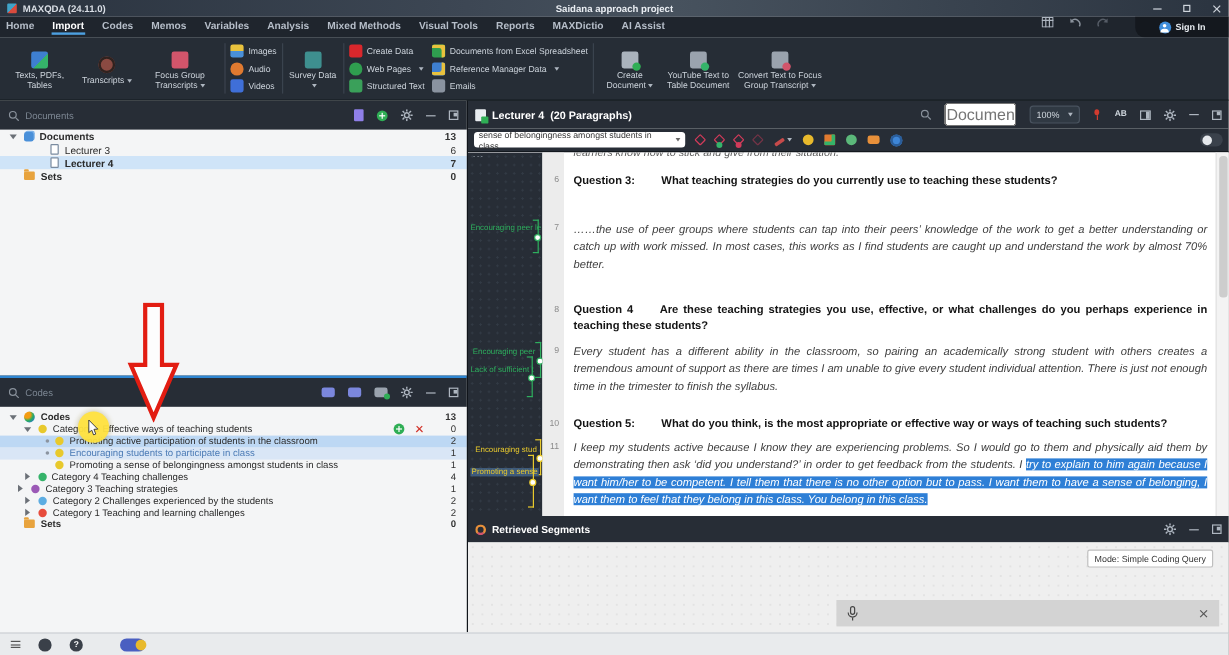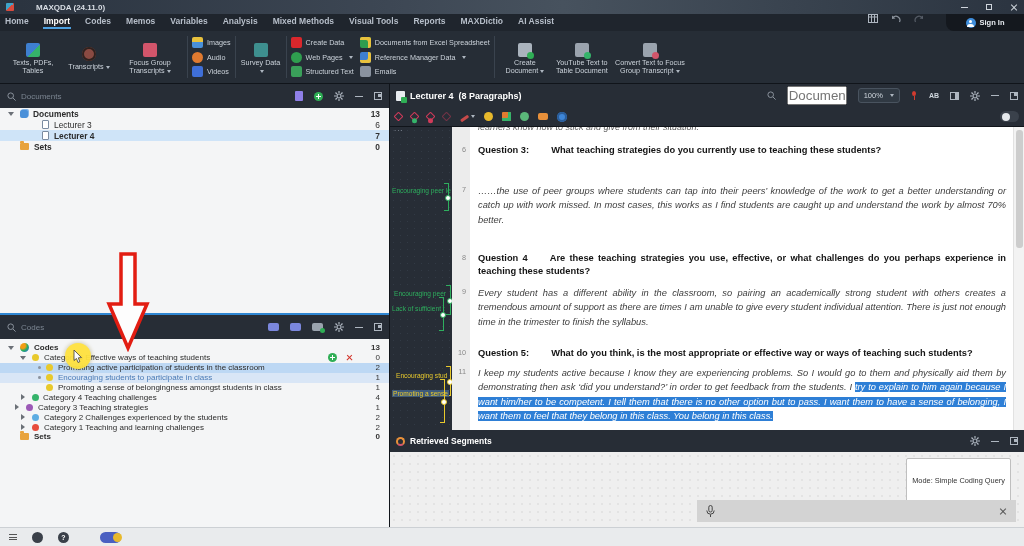--- a/index.html
+++ b/index.html
@@ -5,21 +5,21 @@
   * { margin:0; padding:0; box-sizing:border-box; }
   body { background:#000; font-family:"Liberation Sans", sans-serif; }
   #app { position:relative; width:1024px; height:546px; overflow:hidden; background:#fff; }
 
   
   .titlebar { position:absolute; left:0; top:0; width:100%; height:14px;
     background:linear-gradient(90deg,#2a333f 0%,#3d4754 38%,#47525e 55%,#2b3440 100%);
     display:flex; align-items:center; }
   .app-logo { width:8px; height:8px; margin-left:6px; border-radius:1px;
     background:linear-gradient(135deg,#3fa3c9 50%,#d84b3e 50%); }
-  .app-title { color:#d9dee5; font-size:8px; font-weight:bold; margin-left:22px; }
+  .app-title { color:#d9dee5; font-size:8px; font-weight:bold; margin-left:5px; }
   .project-title { position:absolute; left:0; right:0; text-align:center; color:#e9edf2; font-size:8px; font-weight:bold; }
   .tb-controls { position:absolute; right:6px; top:0; height:14px; display:flex; gap:18px; align-items:center; }
   .win-min { width:7px; height:1px; background:#cfd5dc; }
   .win-max { width:6px; height:6px; border:1px solid #cfd5dc; }
   .win-close { position:relative; width:8px; height:8px; }
   .win-close i, .win-close b { position:absolute; left:0; top:3.5px; width:8px; height:1px; background:#cfd5dc; }
   .win-close i { transform:rotate(45deg); } .win-close b { transform:rotate(-45deg); }
 
   
   .menubar { position:absolute; left:0; top:14px; width:100%; height:17px; background:#1f252d;
@@ -162,21 +162,21 @@
   .scroll { position:absolute; right:0; top:0; width:11px; height:100%; background:#f3f3f3; border-left:1px solid #e2e2e2; }
   .thumb { position:absolute; left:2px; top:3px; width:7px; height:118px; background:#cdcdcd; border-radius:3px; }
 
   .rs-panel { position:absolute; left:0; right:0; top:346px; bottom:0; }
   .rs-h { position:absolute; top:0; left:0; right:0; height:22px; background:#272d36; display:flex; align-items:center; gap:5px; padding:0 6px; }
   .icon-rs { width:9px; height:9px; border-radius:50%; border:2px solid #e8903a; border-bottom-color:#d2556b; }
   .rs-title { color:#fff; font-size:8.5px; font-weight:bold; }
   .rs-body { position:absolute; top:22px; left:0; right:0; bottom:0; background:#efefef;
     background-image:radial-gradient(#e3e3e3 0.8px, transparent 0.8px); background-size:8px 8px; }
   .mode-badge { position:absolute; top:6px; right:13px; background:#fff; border:1px solid #bfbfbf; border-radius:2px;
-    font-size:7.4px; color:#333; padding:17px 5px; }
+    font-size:7.4px; color:#333; padding:2px 5px; }
   .mic-bar { position:absolute; left:307px; right:8px; top:48px; height:22px; background:#d3d3d3;
     display:flex; align-items:center; justify-content:space-between; padding:0 9px; }
   .icon-x-gray { position:relative; width:8px; height:8px; }
   .icon-x-gray i,.icon-x-gray b { position:absolute; left:0; top:3.5px; width:8px; height:1px; background:#555; }
   .icon-x-gray i { transform:rotate(45deg);} .icon-x-gray b { transform:rotate(-45deg);}
 
   
   .statusbar { position:absolute; left:0; bottom:0; width:100%; height:19px; background:#e9ebed; border-top:1px solid #ccd0d4;
     display:flex; align-items:center; gap:15px; padding-left:9px; }
   .icon-burger { display:flex; flex-direction:column; gap:1.5px; }
@@ -196,20 +196,21 @@
   svg.mini { display:block; }
 </style>
 </head>
 <body>
 
 <div id="app">
 
   <div class="titlebar">
     <span class="app-logo"></span>
     <span class="app-title">MAXQDA (24.11.0)</span>
+    <span class="project-title">Saidana approach project</span>
     <span class="tb-controls">
       <span class="win-min hi"></span>
       <span class="win-max hi"></span>
       <span class="win-close hi">
           <i></i>
           <b></b>
         </span>
     </span>
   </div>
 
@@ -485,21 +486,21 @@
       </div>
     </div>
   </div>
   <div class="vdiv"></div>
 
   <div class="right">
 
     <div class="db-h1">
       <span class="icon-doc-green"></span>
       <span class="db-title">Lecturer 4</span>
-      <span class="db-title">(8 Paragraphs)</span>
+      <span class="db-title">(20 Paragraphs)</span>
       <span class="header-icons">
         <svg class="mini" width="9" height="9">
             <circle cx="3.7" cy="3.7" r="2.8" fill="none" stroke="#8a929c"></circle>
             <line x1="6" y1="6" x2="8.6" y2="8.6" stroke="#8a929c"></line>
           </svg>
         <input style="width: 60px;" placeholder="Document">
         <span class="zoom-box">
           <span>100%</span>
           <span class="chev"></span>
         </span>
@@ -518,20 +519,24 @@
               <line x1="8.5" y1="1.5" x2="7" y2="3"></line>
               <line x1="3" y1="7" x2="1.5" y2="8.5"></line>
             </g>
           </svg>
         <span class="hi icon-minus"></span>
         <span class="hi icon-popout"></span>
       </span>
     </div>
 
     <div class="db-h2">
+      <span class="code-select">
+        <span>sense of belongingness amongst students in class</span>
+        <span class="chev"></span>
+      </span>
       <span class="dia"></span>
       <span class="dia">
           <span class="sub" style="background:#35b36a"></span>
         </span>
       <span class="dia">
           <span class="sub" style="background:#d23b5a"></span>
         </span>
       <span class="dia faded"></span>
       <span style="display:inline-flex;align-items:center">
         <span class="icon-pencil"></span>

